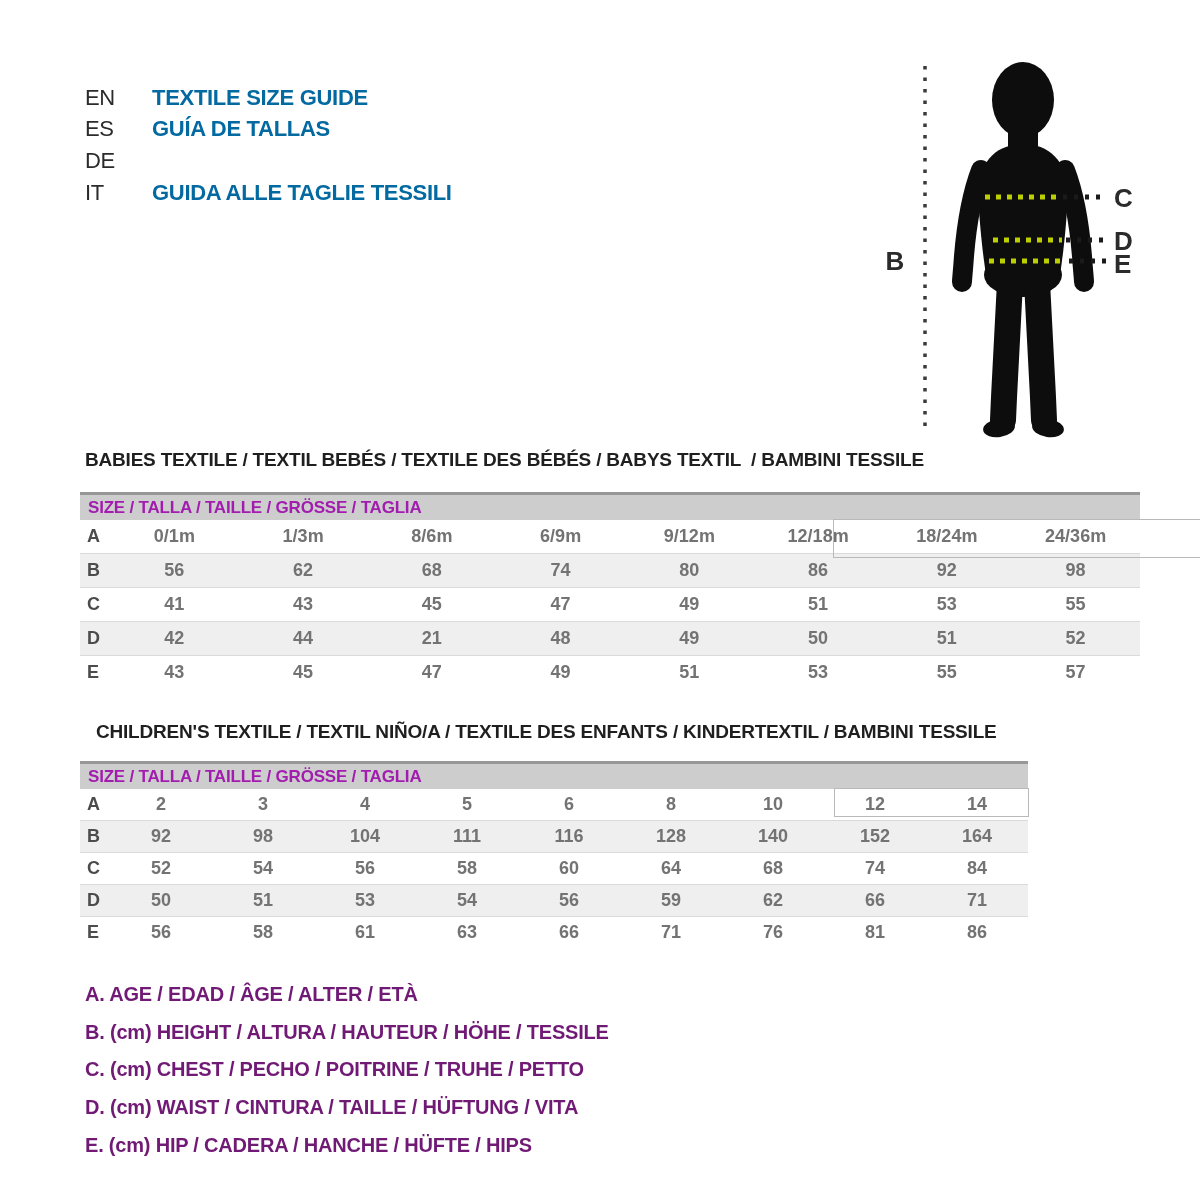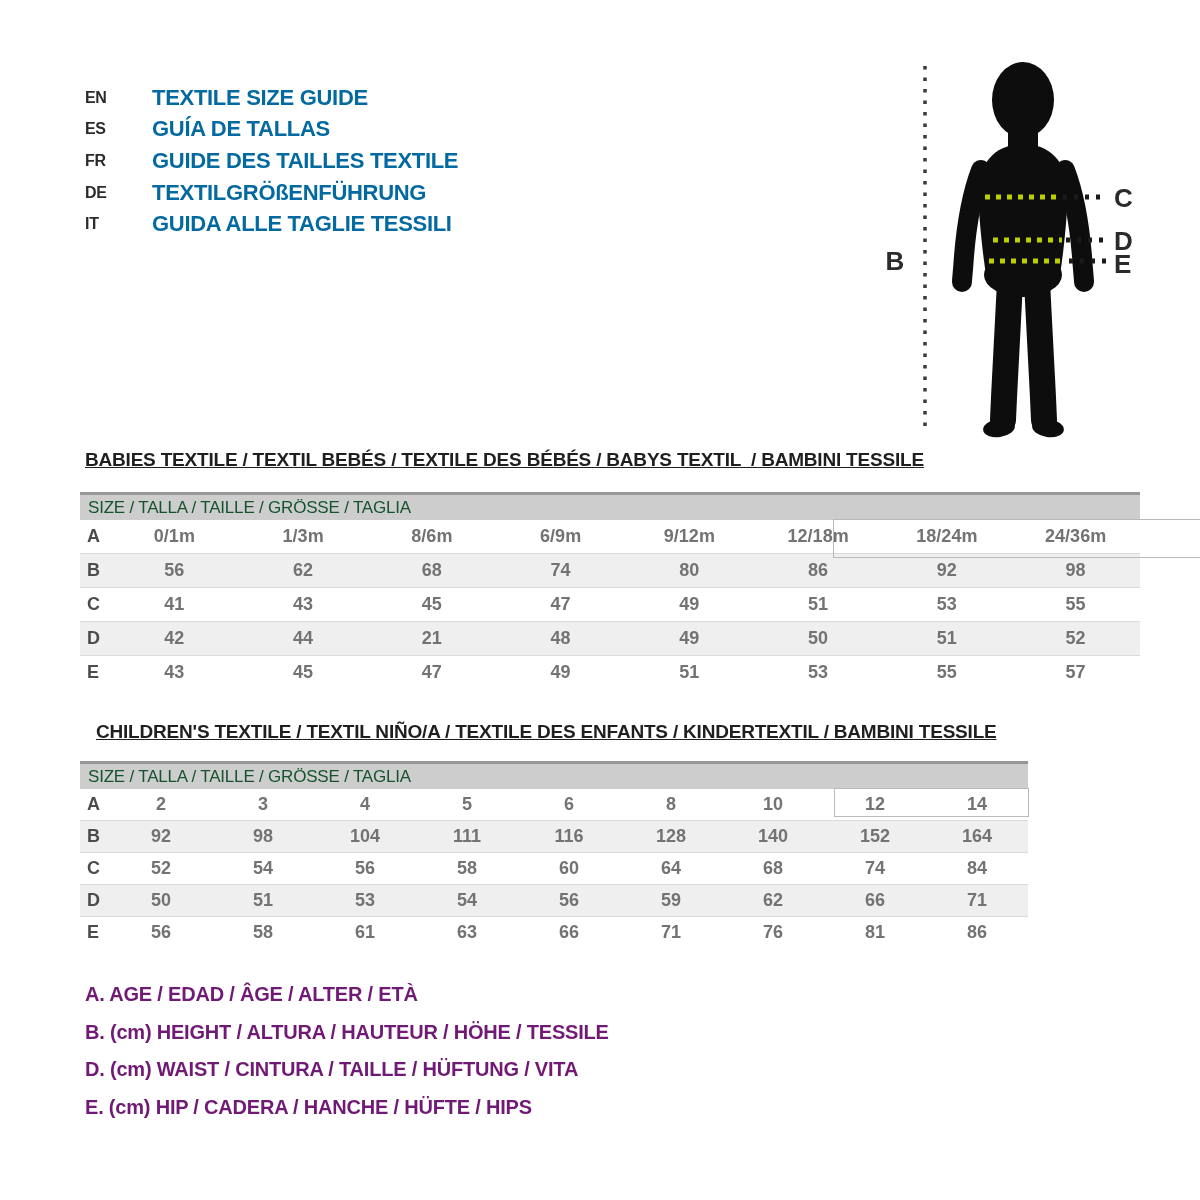--- a/index.html
+++ b/index.html
@@ -3,36 +3,36 @@
 <meta charset="utf-8">
 <style>
   html,body{margin:0;padding:0;background:#fff;}
   .page{
     position:relative;width:1200px;height:1200px;background:#ffffff;overflow:hidden;
     font-family:"Liberation Sans","DejaVu Sans",sans-serif;color:#2a2a2a;
   }
   
   .lang-block{position:absolute;left:85px;top:82px;}
   .lang-row{display:flex;height:31.6px;align-items:center;}
-  .lang-code{width:67px;font-size:16px;font-weight:700;letter-spacing:-0.3px;color:#2b2b2b;}
+  .lang-code{width:67px;font-size:22px;font-weight:400;letter-spacing:-0.3px;color:#2b2b2b;}
   .lang-title{font-size:22px;font-weight:700;letter-spacing:-0.3px;color:#0369a1;white-space:pre;}
   
   .figure-wrap{position:absolute;left:850px;top:30px;width:350px;height:420px;}
   
-  .section-heading{position:absolute;font-size:19px;font-weight:700;letter-spacing:-0.2px;color:#1f1f1f;white-space:pre;text-decoration:underline;}
+  .section-heading{position:absolute;font-size:19px;font-weight:700;letter-spacing:-0.2px;color:#1f1f1f;white-space:pre;}
   .babies-heading{left:85px;top:449px;}
   .children-heading{left:70px;top:721px;margin-left:26px;}
   
   .size-table{position:absolute;background:#fff;}
   .babies-table{left:80px;top:492px;width:1060px;}
   .children-table{left:80px;top:761px;width:948px;}
   .thead{
     height:25px;background:#cdcdcd;border-top:3px solid #979797;
     display:flex;align-items:center;padding-left:8px;
-    font-size:17px;font-weight:400;letter-spacing:-0.2px;color:#14532d;white-space:pre;
+    font-size:17px;font-weight:700;letter-spacing:-0.2px;color:#a21caf;white-space:pre;
   }
   .trow{display:grid;align-items:center;}
   .babies-table .trow{grid-template-columns:30px repeat(8,1fr);height:33px;}
   .children-table .trow{grid-template-columns:30px repeat(9,1fr);height:31px;}
   .trow.shaded{background:#efefef;}
   .trow.sep{border-top:1px solid #dadada;}
   .tlabel{padding-left:7px;font-size:18px;font-weight:700;color:#4c4c4c;}
   .tcell{text-align:center;font-size:18px;font-weight:700;color:#737373;}
   
   .hl-box{position:absolute;border:1px solid #b9b9b9;background:transparent;}
@@ -51,26 +51,21 @@
   <div class="lang-block">
     <div class="lang-row">
       <span class="lang-code">EN</span>
       <span class="lang-title">TEXTILE SIZE GUIDE</span>
     </div>
     <div class="lang-row">
       <span class="lang-code">ES</span>
       <span class="lang-title">GUÍA DE TALLAS</span>
     </div>
     <div class="lang-row">
-      <span class="lang-code">FR</span>
-      <span class="lang-title">GUIDE DES TAILLES TEXTILE</span>
-    </div>
-    <div class="lang-row">
       <span class="lang-code">DE</span>
-      <span class="lang-title">TEXTILGRÖßENFÜHRUNG</span>
     </div>
     <div class="lang-row">
       <span class="lang-code">IT</span>
       <span class="lang-title">GUIDA ALLE TAGLIE TESSILI</span>
     </div>
   </div>
 
   <div class="figure-wrap">
     <svg width="350" height="420" viewBox="0 0 350 420">
 
@@ -237,17 +232,18 @@
           <div class="tcell">81</div>
           <div class="tcell">86</div>
         </div>
       </div>
   </div>
   <div class="hl-box hl-children"></div>
 
   <div class="legend">
     <div class="legend-row">A. AGE / EDAD / ÂGE / ALTER / ETÀ</div>
     <div class="legend-row">B. (cm) HEIGHT / ALTURA / HAUTEUR / HÖHE / TESSILE</div>
+    <div class="legend-row">C. (cm) CHEST / PECHO / POITRINE / TRUHE / PETTO</div>
     <div class="legend-row">D. (cm) WAIST / CINTURA / TAILLE / HÜFTUNG / VITA</div>
     <div class="legend-row">E. (cm) HIP / CADERA / HANCHE / HÜFTE / HIPS</div>
   </div>
 
 </div>
 
 </body></html>

